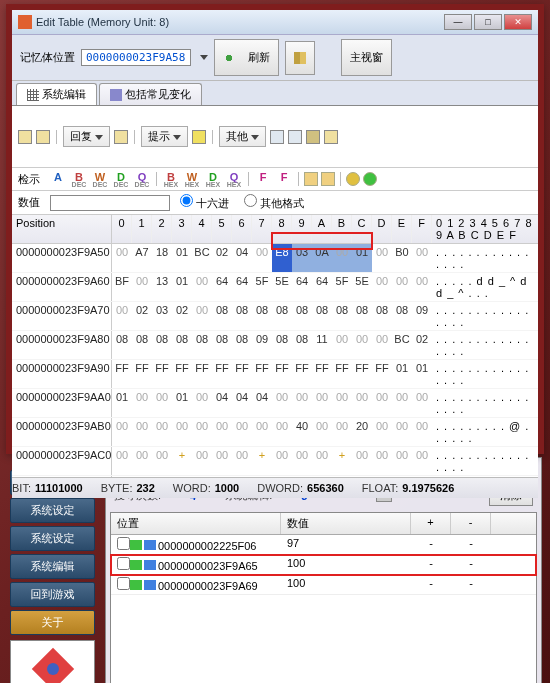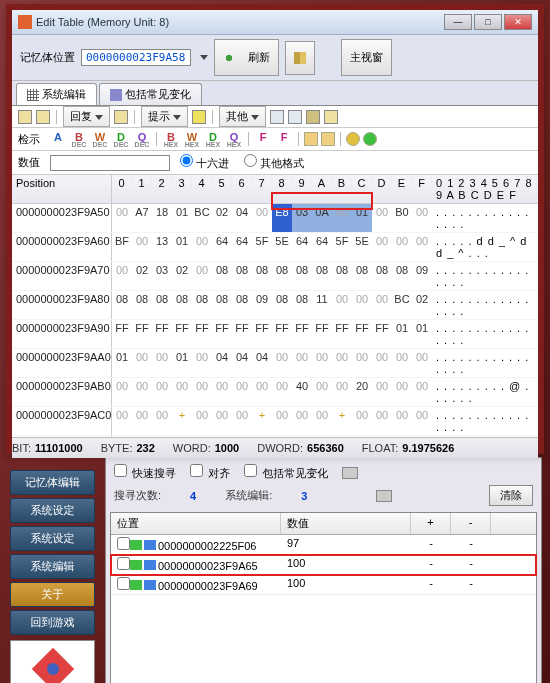--- a/index.html
+++ b/index.html
@@ -37,21 +37,21 @@
 .win-btn.close{background:linear-gradient(#e89090,#d04040);color:#fff}
 .toolbar1{background:#dfe4f0;padding:4px 8px;display:flex;align-items:center;gap:6px;border-bottom:1px solid #bbb}
 .tb-input{border:1px solid #888;background:#fff;padding:1px 4px;color:#0050d0;width:110px;font-family:monospace}
 .tb-btn{background:linear-gradient(#fafafa,#e0e0e0);border:1px solid #999;padding:10px 8px;cursor:pointer;display:flex;align-items:center;gap:13px}
 .tb-icon{width:12px;height:12px;display:inline-block}
 .ico-refresh{background:radial-gradient(circle,#40a040 40%,transparent 40%)}
 .ico-door{background:linear-gradient(90deg,#c0a040 50%,#e0c060 50%)}
 .tabs{background:#dfe4f0;padding:2px 4px 0;display:flex;gap:2px;border-bottom:1px solid #888}
 .tab{background:linear-gradient(#f8f8fc,#e8e8f0);border:1px solid #999;border-bottom:none;padding:3px 10px;cursor:pointer;display:flex;align-items:center;gap:3px;border-radius:3px 3px 0 0}
 .tab.active{background:#fff}
-.toolbar2{background:#fff;padding:0 6px;display:flex;align-items:center;gap:4px;border-bottom:1px solid #ccc;flex-wrap:wrap}
+.toolbar2{background:#fff;padding:20px 6px;display:flex;align-items:center;gap:4px;border-bottom:1px solid #ccc;flex-wrap:wrap}
 .tb2-btn{background:linear-gradient(#fafafa,#eaeaea);border:1px solid #aaa;padding:2px 6px;cursor:pointer;font-size:10px}
 .tb2-sep{width:1px;height:14px;background:#bbb;margin:0 2px}
 .tb2-icon{width:14px;height:14px;display:inline-block;border:1px solid #888;background:#f0e0a0}
 .toolbar3{background:#fff;padding:3px 6px;display:flex;align-items:center;gap:3px;border-bottom:1px solid #ccc}
 .letter-btn{width:18px;height:16px;font-weight:bold;text-align:center;cursor:pointer;font-size:11px}
 .lA{color:#2060c0}.lB{color:#c04040}.lW{color:#c06020}.lD{color:#20a020}.lQ{color:#8040c0}.lF{color:#c02080}
 .letter-sub{font-size:7px;color:#888;display:block;margin-top:-2px}
 .mini-icon{width:14px;height:14px;background:#f0d080;border:1px solid #aa8;display:inline-block;cursor:pointer}
 .filter-row{background:#fff;padding:3px 6px;display:flex;align-items:center;gap:10px;border-bottom:1px solid #ccc}
 .filter-input{border:1px solid #888;padding:1px 4px;width:120px}
@@ -77,22 +77,22 @@
 </head>
 <body>
 
 <div class="watermark">GAMERSKY</div>
 
 <div class="left-panel">
   <div class="left-btn">记忆体编辑</div>
   <div class="left-btn">系统设定</div>
   <div class="left-btn">系统设定</div>
   <div class="left-btn">系统编辑</div>
+  <div class="left-btn">回到游戏</div>
   <div class="left-btn orange">关于</div>
-  <div class="left-btn">回到游戏</div>
   <div class="logo-box">
     <div class="logo-diamond"></div>
 
   </div>
 </div>
 
 <div class="bottom-panel">
   <div class="bp-row">
     <label><input type="checkbox" style=""> <span>快速搜寻</span></label>
     <label><input type="checkbox" style=""> <span>对齐</span></label>

